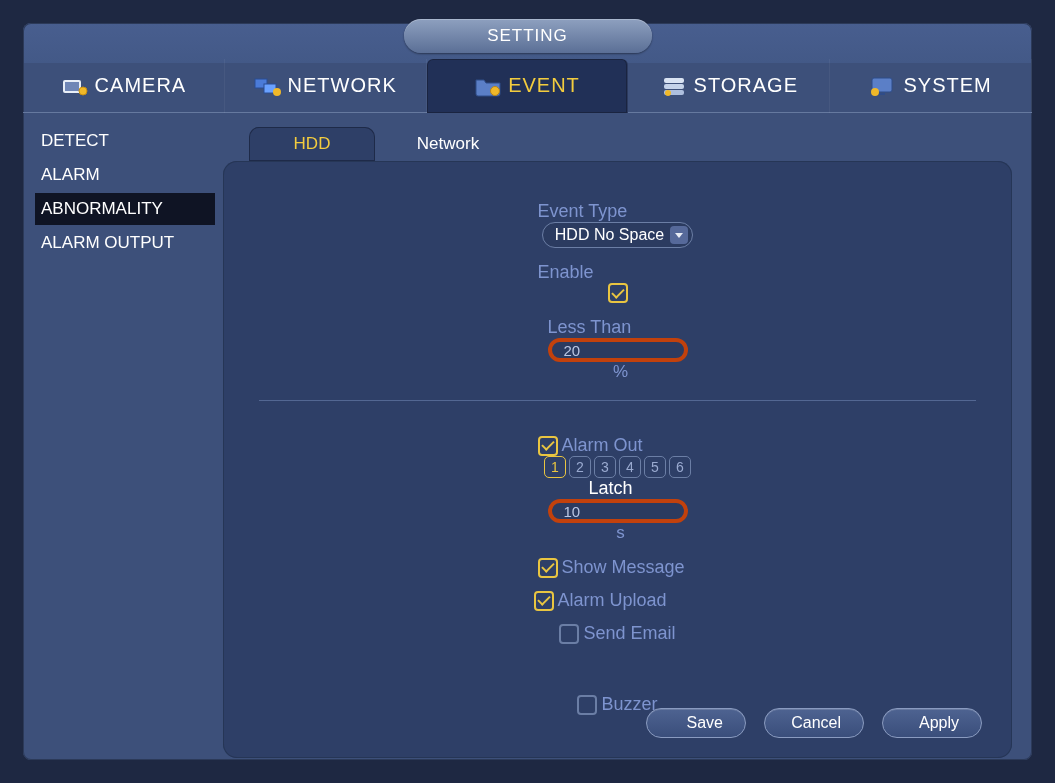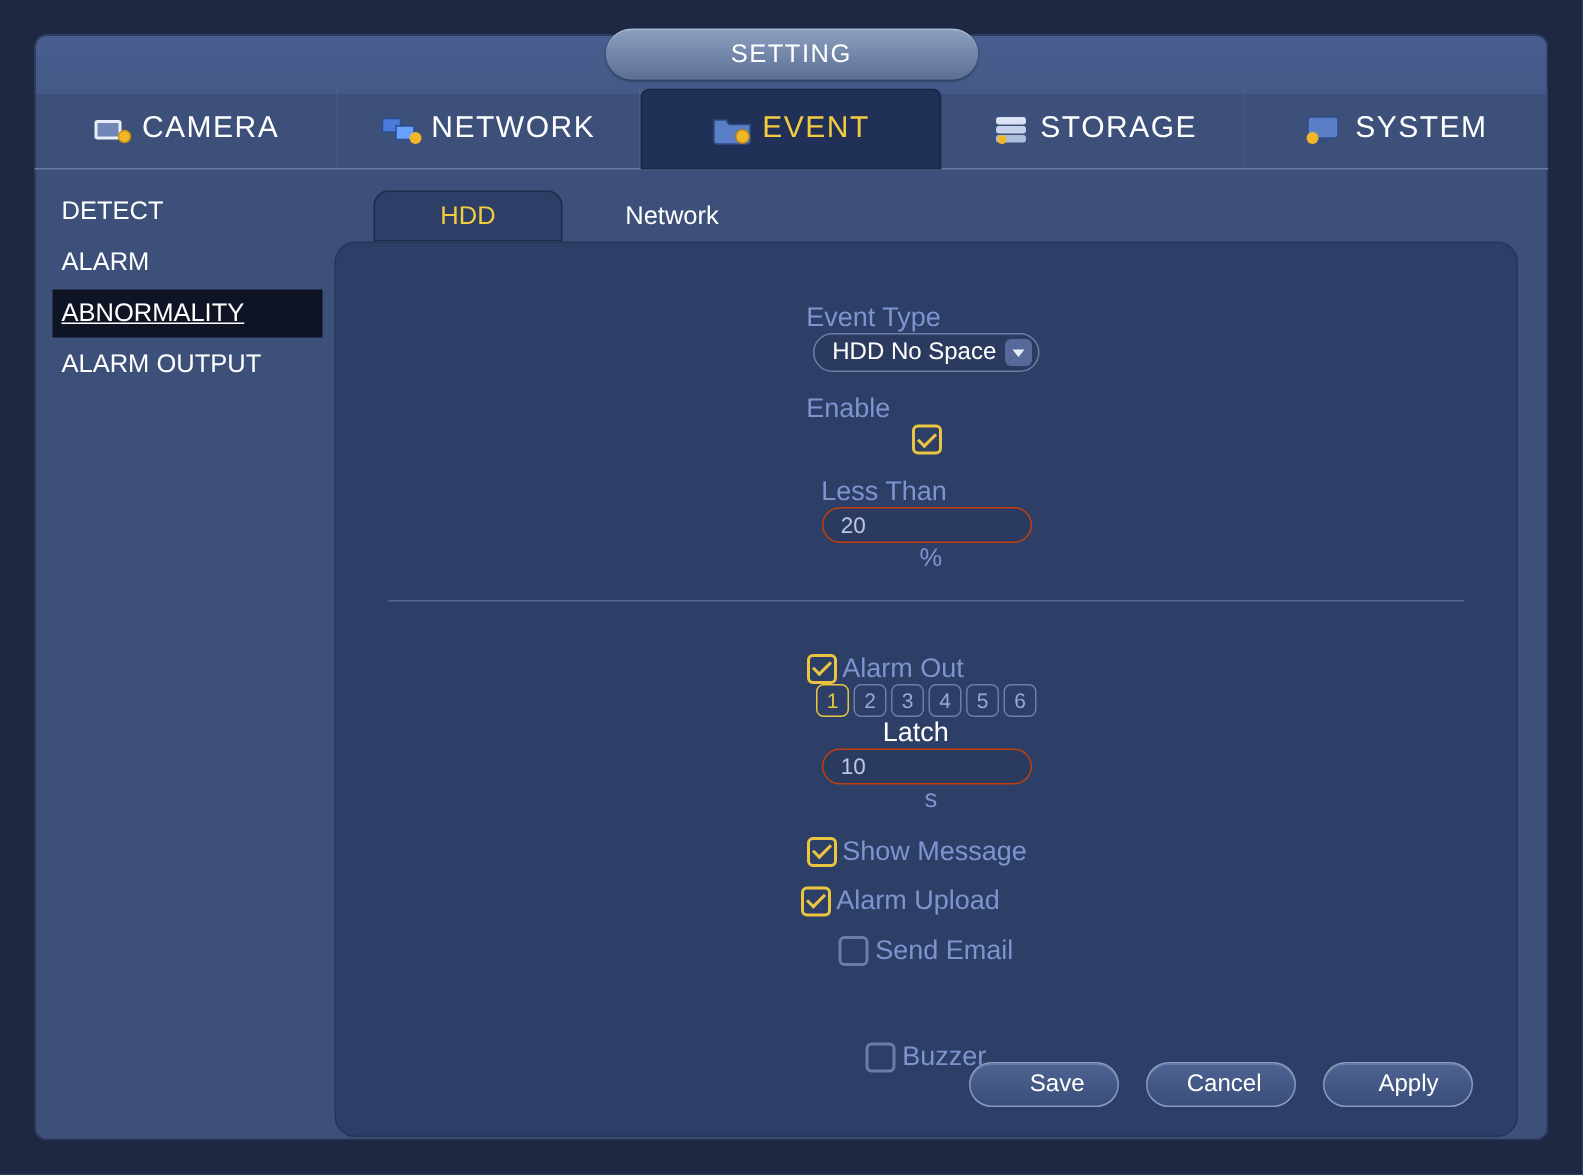--- a/index.html
+++ b/index.html
@@ -90,21 +90,20 @@
     color: #ffffff;
     font-size: 17px;
     padding: 6px 10px 6px 6px;
     margin: 2px 0;
     white-space: nowrap;
     cursor: pointer;
   }
   .side-item.active {
     background: #0f1424;
     color: #ffffff;
-    text-decoration: underline;
   }
 
   
   .content {
     position: absolute;
     left: 200px; right: 20px; top: 96px; bottom: 20px;
   }
   .subtabs {
     display: flex;
     align-items: flex-end;
@@ -200,21 +199,21 @@
     border-left: 2.5px solid #e9c541;
     border-bottom: 2.5px solid #e9c541;
     transform: rotate(-45deg) translate(1px,-1px);
   }
   .cb-wrap { display:inline-flex; align-items:center; gap:4px; }
   .cb-text { color:#7e94cf; font-size:18px; }
 
   
   .pill {
     height: 24px;
-    border: 1px solid #c2410c;
+    border: 4px solid #c2410c;
     border-radius: 12px;
     background: #2b3b60;
     color: #b9c6e3;
     padding: 0 12px;
     font-size: 15px;
     display: inline-flex; align-items: center;
     min-width: 140px;
   }
   .unit { color:#7e94cf; margin-left:6px; font-size:17px; }
 

